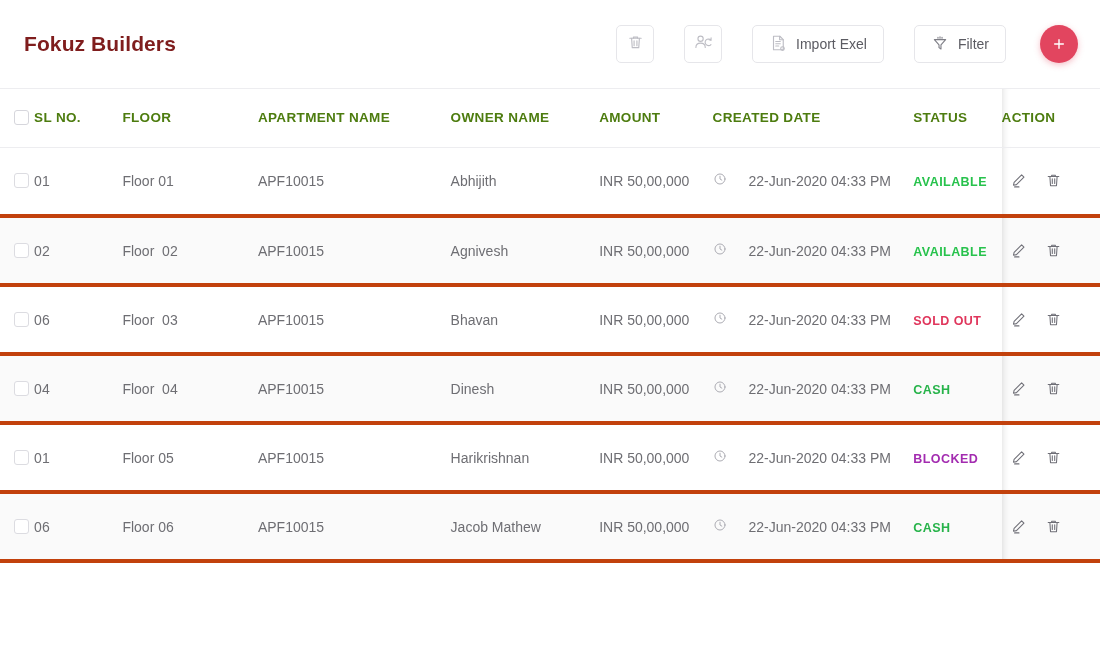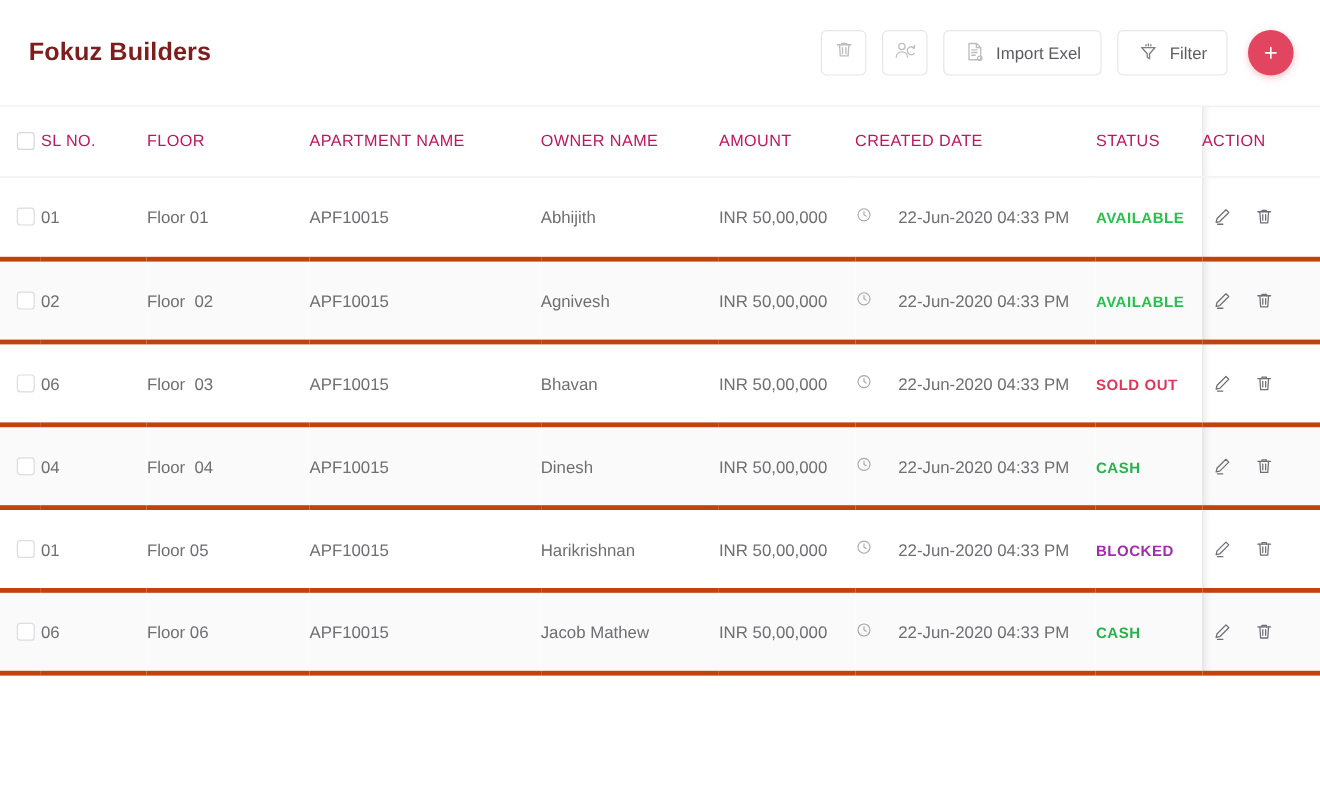--- a/index.html
+++ b/index.html
@@ -25,21 +25,21 @@
     font-size: 21px;
     font-weight: bold;
     color: #7f1d1d;
     letter-spacing: .1px;
     white-space: nowrap;
   }
   .toolbar {
     margin-left: auto;
     display: flex;
     align-items: center;
-    gap: 13px;
+    gap: 30px;
   }
   .icon-btn {
     width: 38px;
     height: 38px;
     border: 1px solid #e6e6ea;
     border-radius: 5px;
     background: #ffffff;
     display: flex;
     align-items: center;
     justify-content: center;
@@ -83,22 +83,22 @@
     table-layout: fixed;
   }
   table.grid th, table.grid td {
     text-align: left;
     vertical-align: middle;
     padding: 0;
   }
   thead tr { height: 58px; background: #ffffff; }
   thead th {
     font-size: 13.5px;
-    font-weight: normal;
-    color: #be185d;
+    font-weight: bold;
+    color: #4d7c0f;
     letter-spacing: .35px;
     text-transform: uppercase;
     white-space: nowrap;
     border-bottom: 1px solid #ededf0;
   }
   tbody tr { height: 69px; }
   tbody tr.even { background: #fafafa; }
   tbody tr.odd  { background: #ffffff; }
   tbody td {
     font-size: 14px;

